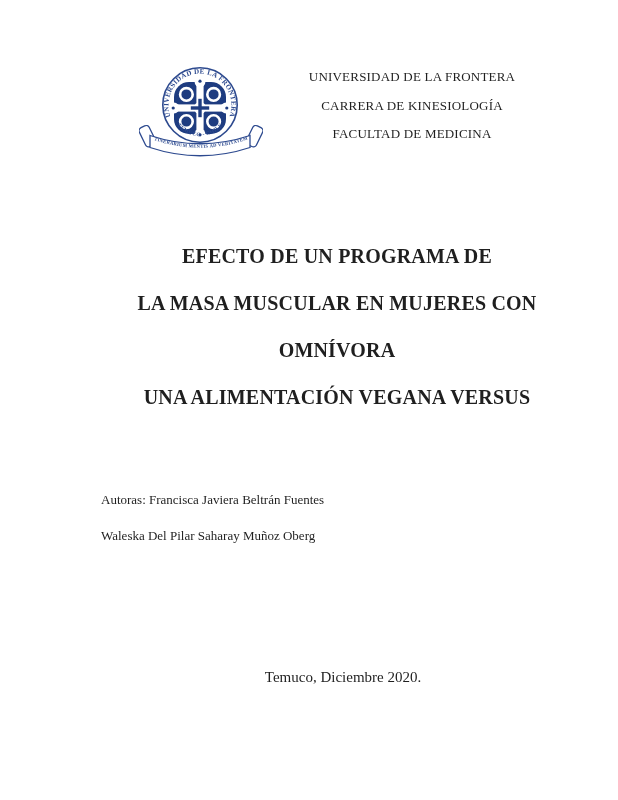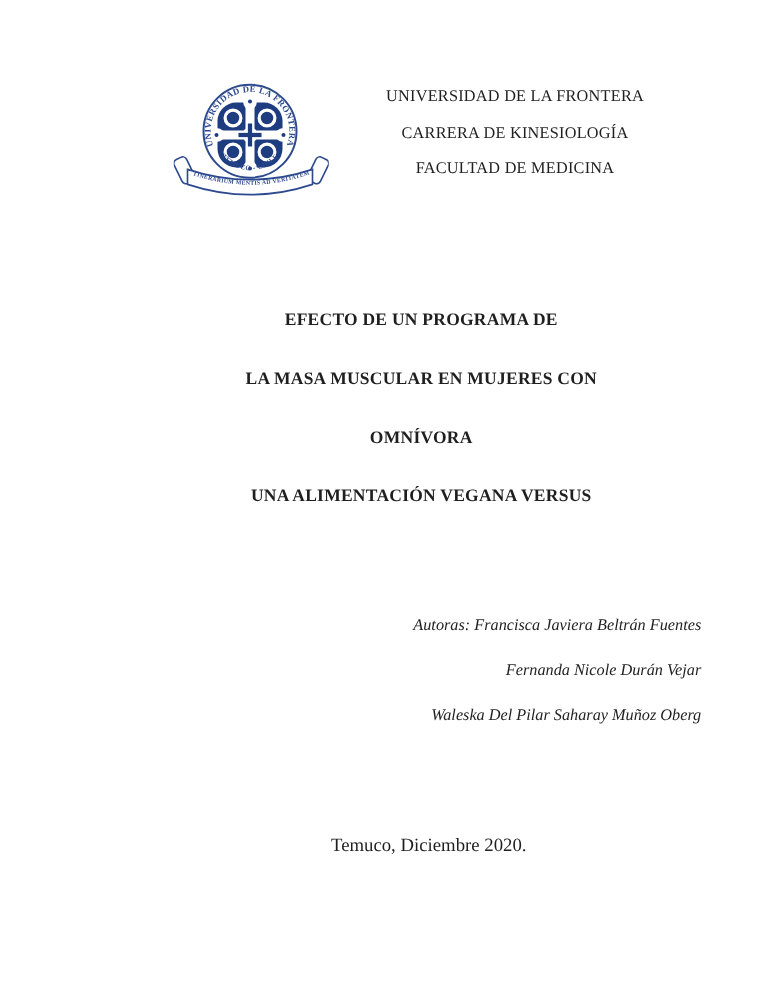--- a/index.html
+++ b/index.html
@@ -43,35 +43,34 @@
 
   
   .title-block {
     position: absolute;
     left: 113px;
     top: 233px;
     width: 448px;
     text-align: center;
   }
   .title-line {
-    font-size: 14px;
+    font-size: 20px;
     font-weight: bold;
     line-height: 47px;
     letter-spacing: 0.2px;
     white-space: nowrap;
   }
 
   
   .authors-block {
     position: absolute;
     right: 57px;
     top: 482px;
     width: 460px;
-    text-align: right;
-    font-style: italic;
+    text-align: left;
   }
   .author-line {
     font-size: 13px;
     line-height: 36px;
     white-space: nowrap;
   }
 
   
   .footer-line {
     position: absolute;
@@ -147,19 +146,18 @@
 
   <div class="title-block">
     <div class="title-line">EFECTO DE UN PROGRAMA DE</div>
     <div class="title-line">LA MASA MUSCULAR EN MUJERES CON</div>
     <div class="title-line">OMNÍVORA</div>
     <div class="title-line">UNA ALIMENTACIÓN VEGANA VERSUS</div>
   </div>
 
   <div class="authors-block">
     <div class="author-line">Autoras: Francisca Javiera Beltrán Fuentes</div>
-    <div class="author-line">Fernanda Nicole Durán Vejar</div>
     <div class="author-line">Waleska Del Pilar Saharay Muñoz Oberg</div>
   </div>
 
   <div class="footer-line">Temuco, Diciembre 2020.</div>
 
 </div>
 
 </body></html>

